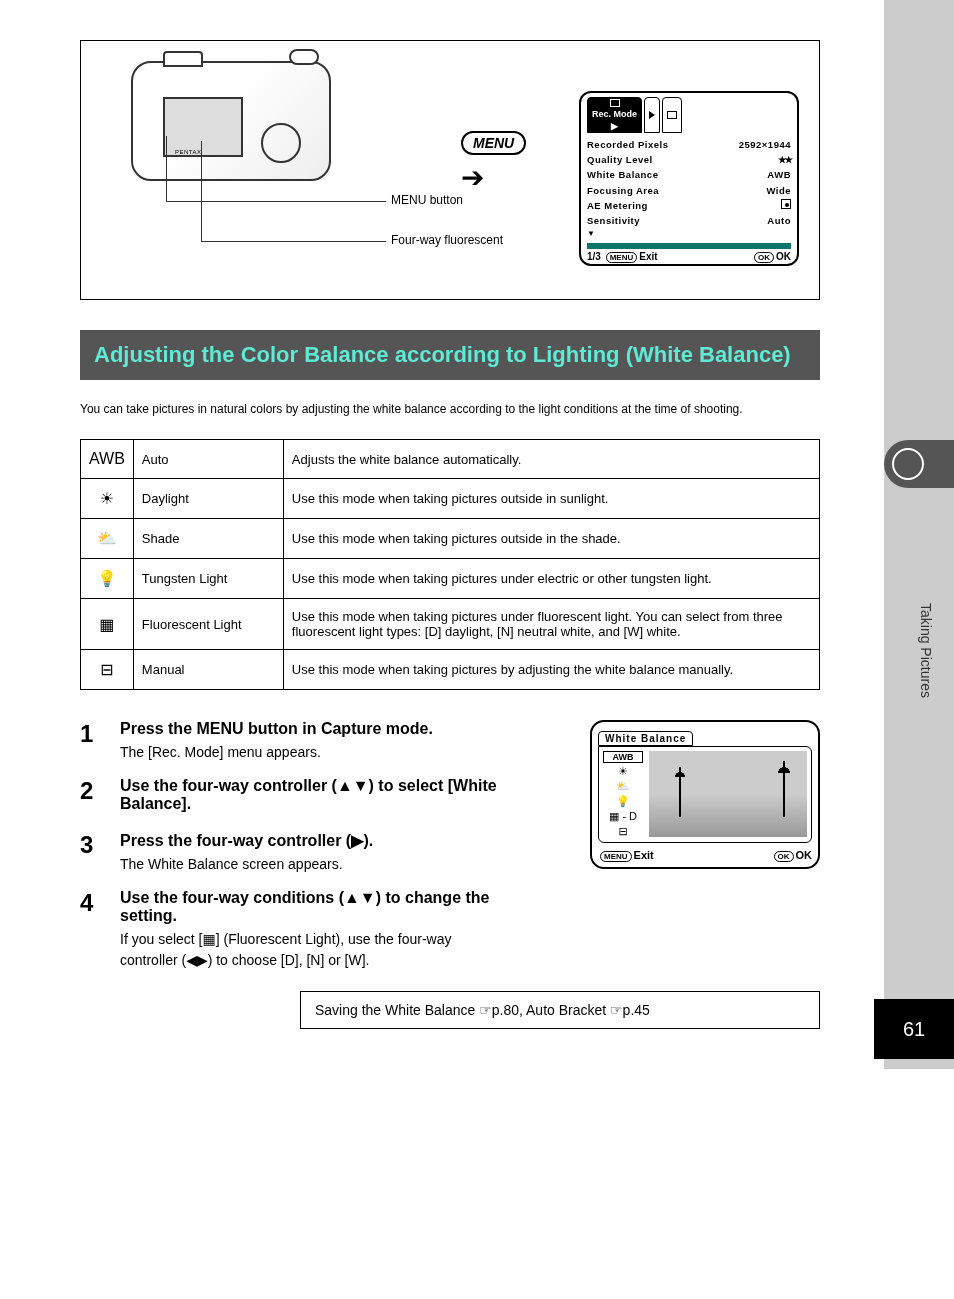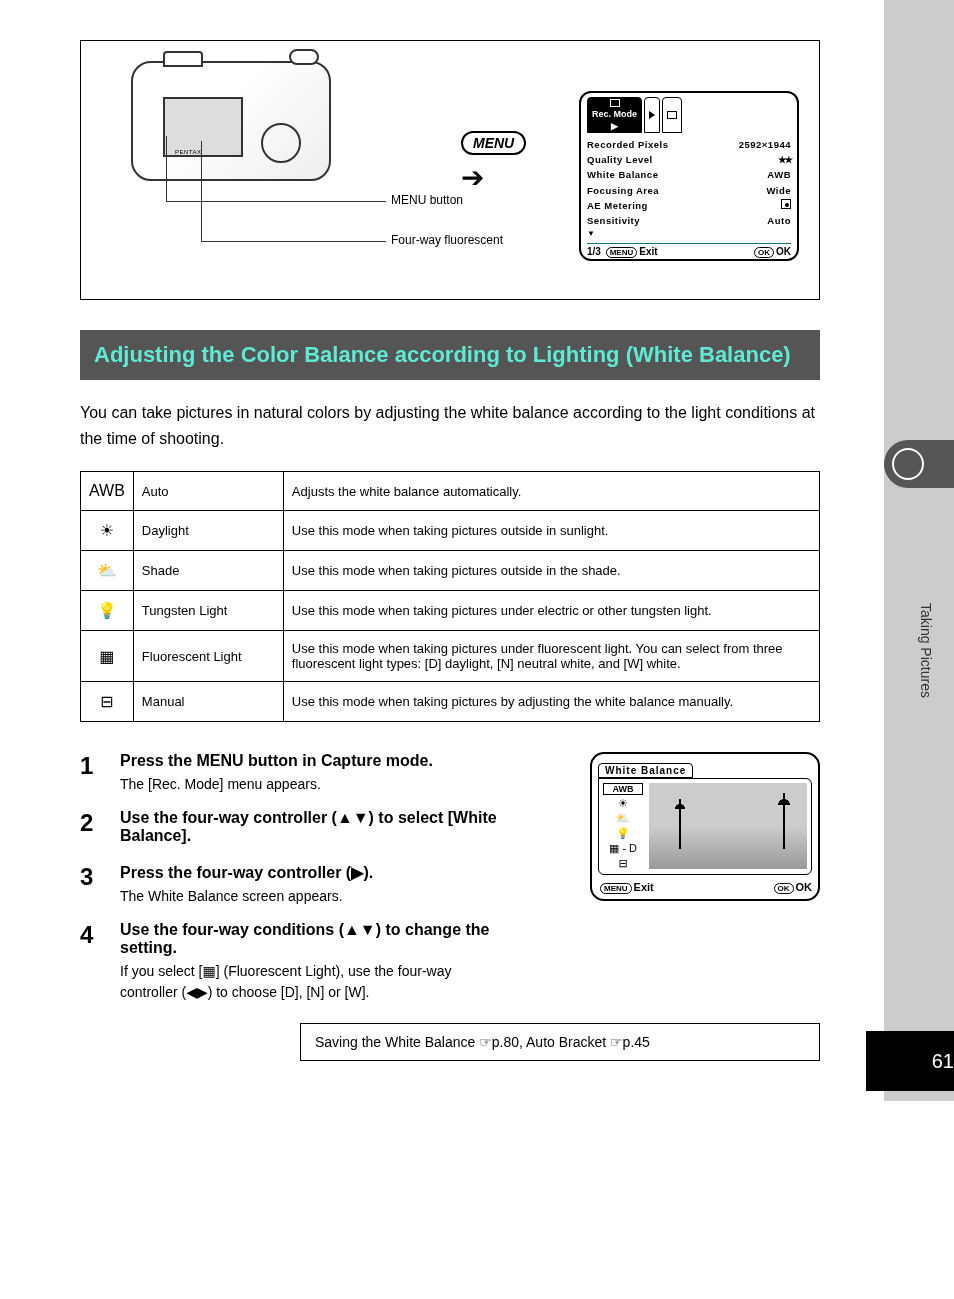--- a/index.html
+++ b/index.html
@@ -1,21 +1,21 @@
 <!DOCTYPE html>
 <html><head>
 <meta charset="utf-8">
 <style>
   * { box-sizing: border-box; margin: 0; padding: 0; }
   body { font-family: Arial, Helvetica, sans-serif; background: #fff; width: 954px; margin: 0 auto; color: #000; position: relative; }
   .page { padding: 40px 60px 40px 80px; width: 880px; position: relative; }
   .right-strip { position: absolute; right: 0; top: 0; width: 70px; height: 1299px; background: #ccc; }
   .right-tab { position: absolute; right: 0; top: 440px; width: 70px; height: 48px; background: #555; border-radius: 24px 0 0 24px; }
   .right-tab .circ { position: absolute; left: 8px; top: 8px; width: 32px; height: 32px; border: 2px solid #fff; border-radius: 50%; }
-  .right-page-no { position: absolute; right: 0; bottom: 10px; width: 88px; height: 60px; background: #000; color: #fff; font-size: 20px; text-align: right; line-height: 60px; }
+  .right-page-no { position: absolute; right: 0; bottom: 10px; width: 80px; height: 60px; background: #000; color: #fff; font-size: 20px; text-align: center; line-height: 60px; }
   .right-side-text { position: absolute; right: 20px; top: 520px; writing-mode: vertical-rl; font-size: 14px; color: #333; height: 260px; text-align: center; }
 
   
   .diagram-box { border: 1px solid #000; height: 260px; position: relative; margin-bottom: 30px; }
   .camera { position: absolute; left: 50px; top: 20px; width: 220px; height: 140px; }
   .camera-body { width: 200px; height: 120px; border: 2px solid #333; border-radius: 20px; background: linear-gradient(135deg,#fff 40%,#eee); position: relative; }
   .camera-viewfinder { position: absolute; left: 30px; top: -12px; width: 40px; height: 16px; border: 2px solid #333; border-radius: 4px 4px 0 0; background: #fff; }
   .camera-dial { position: absolute; right: 10px; top: -14px; width: 30px; height: 16px; border: 2px solid #333; border-radius: 8px; background: #fff; }
   .camera-lcd { position: absolute; left: 30px; top: 34px; width: 80px; height: 60px; border: 2px solid #333; background: #ddd; }
   .camera-btnpad { position: absolute; right: 28px; top: 60px; width: 40px; height: 40px; border: 2px solid #333; border-radius: 50%; }
@@ -30,26 +30,26 @@
   .menu-pill { position: absolute; left: 380px; top: 90px; border: 2px solid #000; border-radius: 16px; padding: 2px 10px; font-weight: bold; font-style: italic; font-size: 14px; background: #fff; }
   .arrow-right { position: absolute; left: 380px; top: 120px; font-size: 28px; }
 
   
   .lcd-menu { position: absolute; right: 20px; top: 50px; width: 220px; border: 2px solid #000; border-radius: 12px; background: #fff; padding: 4px 6px 2px; }
   .lcd-tabs { display: flex; gap: 2px; font-size: 9px; font-weight: bold; margin-bottom: 4px; }
   .lcd-tab { border: 1px solid #000; padding: 1px 4px; border-radius: 4px 4px 0 0; display: flex; align-items: center; gap: 2px; }
   .lcd-tab.active { background: #000; color: #fff; flex-direction: column; }
   .lcd-row { display: flex; justify-content: space-between; font-size: 9.5px; font-weight: bold; letter-spacing: 0.5px; line-height: 1.6; }
   .lcd-row .val { text-align: left; }
-  .lcd-footer { border-top: 1px solid #0f766e; margin-top: 2px; padding-top: 2px; display: flex; justify-content: space-between; font-size: 10px; font-weight: bold; align-items: center; }
+  .lcd-footer { border-top: 6px solid #0f766e; margin-top: 2px; padding-top: 2px; display: flex; justify-content: space-between; font-size: 10px; font-weight: bold; align-items: center; }
   .menu-mini { border: 1px solid #000; border-radius: 8px; padding: 0 3px; font-size: 8px; margin: 0 2px; }
   .ok-mini { border: 1px solid #000; border-radius: 10px; padding: 0 3px; font-size: 8px; margin-right: 2px; }
 
   .section-title-bar { background: #555; color: #5eead4; font-size: 22px; font-weight: bold; padding: 12px 14px; margin-bottom: 20px; }
-  .intro { font-size: 16px; line-height: 1.6; margin-bottom: 20px; }
+  .intro { font-size: 12px; line-height: 1.6; margin-bottom: 20px; }
 
   
   table.wb { width: 100%; border-collapse: collapse; font-size: 13px; margin-bottom: 30px; }
   table.wb th, table.wb td { border: 1px solid #000; padding: 10px 8px; text-align: left; vertical-align: middle; }
   table.wb .icon-cell { width: 40px; text-align: center; font-size: 16px; }
   table.wb .mode-cell { width: 150px; }
 
   
   .step { margin-bottom: 14px; display: flex; gap: 10px; }
   .step-num { font-size: 24px; font-weight: bold; width: 30px; flex-shrink: 0; }

